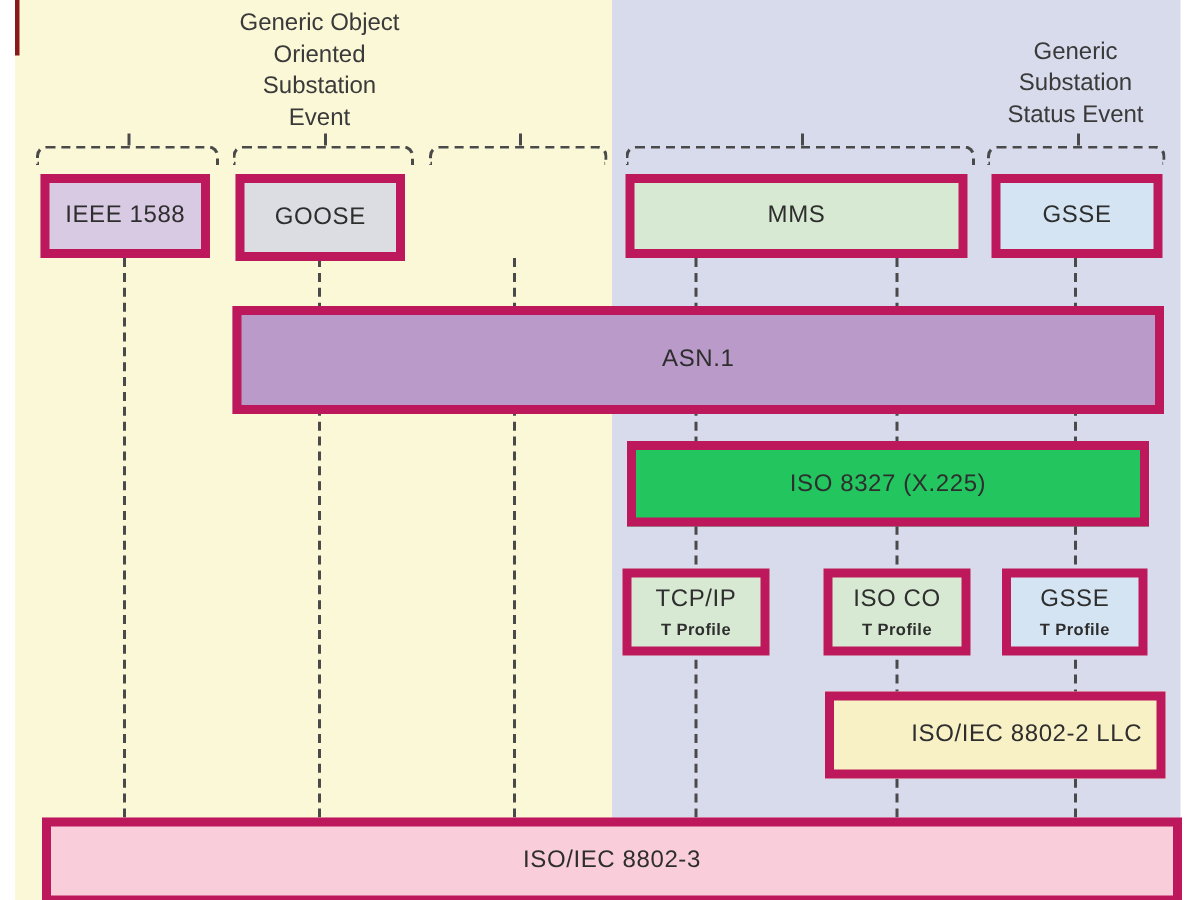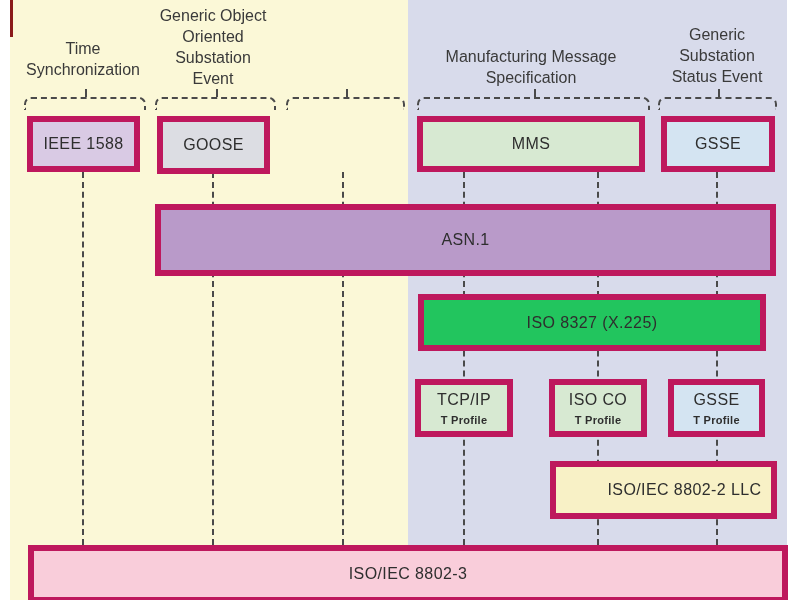--- a/index.html
+++ b/index.html
@@ -80,28 +80,24 @@
 </style>
 </head>
 <body>
 
 <div class="stage">
 
   <div class="bg-region bg-left" style="background-color: rgb(251, 248, 215);"></div>
   <div class="bg-region bg-right" style="background-color: rgb(216, 219, 235);"></div>
   <div class="red-marker" style="background-color: rgb(138, 26, 26);"></div>
 
-  <div class="top-label" style="left:13px;  top:38px; width:140px;">Time
-Synchronization</div>
   <div class="top-label" style="left:153px; top:5px;  width:120px;">Generic Object
 Oriented
 Substation
 Event</div>
-  <div class="top-label" style="left:421px; top:46px; width:220px;">Manufacturing Message
-Specification</div>
   <div class="top-label" style="left:647px; top:24px; width:140px;">Generic
 Substation
 Status Event</div>
 
   <div class="bracket" style="left:24px;  width:118px;">
       <i class="tick"></i>
     </div>
   <div class="bracket" style="left:155px; width:117px;">
       <i class="tick"></i>
     </div>

